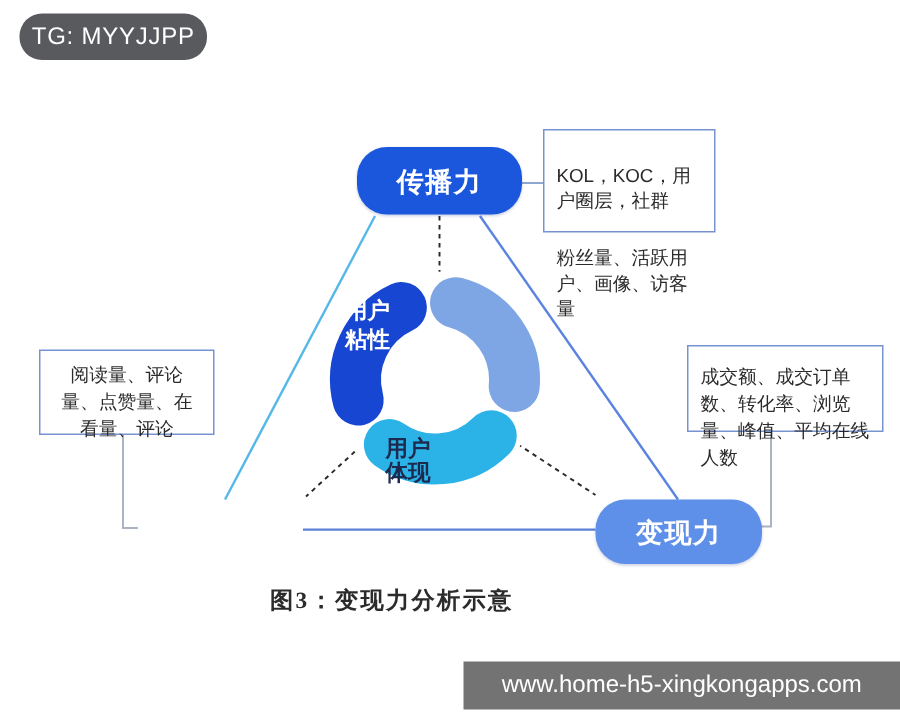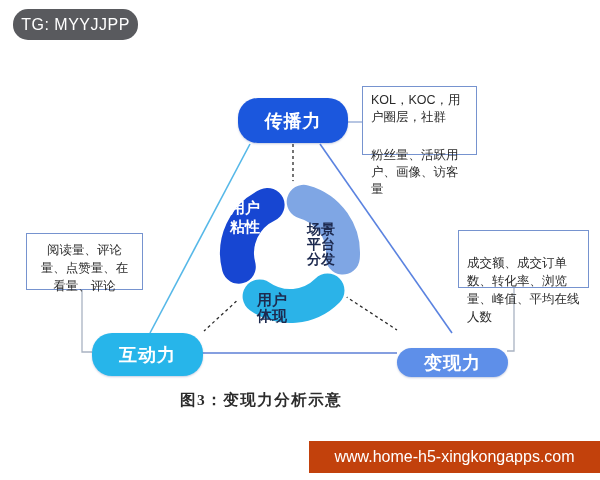--- a/index.html
+++ b/index.html
@@ -10,42 +10,42 @@
   .stage svg{position:absolute;left:0;top:0;}
   .abs{position:absolute;box-sizing:border-box;}
 
   .badge{
     left:13px;top:9px;width:125px;height:31px;background:#595a5e;color:#fff;
     font-size:16px;display:flex;align-items:center;justify-content:center;
     letter-spacing:.5px;
     border-radius:15px;
   }
   .watermark{
-    left:309px;top:441px;width:291px;height:32px;background:#c2410c;color:#fff;
+    left:309px;top:441px;width:291px;height:32px;background:#737373;color:#fff;
     font-size:16px;display:flex;align-items:center;justify-content:center;
   }
 
   .node{
     border-radius:20px;color:#fff;font-size:18px;font-weight:bold;
     display:flex;align-items:center;justify-content:center;letter-spacing:1px;
     box-shadow:0 1px 2px rgba(30,60,140,.25);
   }
   .node-spread{left:238px;top:98px;width:110px;height:45px;background:#1b57dd;}
   .node-interact{left:92px;top:333px;width:111px;height:43px;background:#27b5ea;}
-  .node-monetize{left:397px;top:348px;width:111px;height:29px;background:#5e8fe9;}
+  .node-monetize{left:397px;top:333px;width:111px;height:43px;background:#5e8fe9;}
 
   .note{
     background:#fff;border:1px solid #7693cf;color:#2b2b2b;
     font-size:12.5px;line-height:1.45;padding:6px 8px;
   }
-  .note-top{left:362px;top:86px;width:115px;height:69px;padding:5px 8px;line-height:1.35;}
+  .note-top{left:362px;top:86px;width:115px;height:69px;padding:22px 8px;line-height:1.35;}
   .note-top p{margin:0;}
   .note-top p + p{margin-top:21px;}
   .note-left{left:26px;top:233px;width:117px;height:57px;padding:7px 9px;text-align:center;}
-  .note-right{left:458px;top:230px;width:131px;height:58px;padding:23px 8px;}
+  .note-right{left:458px;top:230px;width:131px;height:58px;padding:11px 8px;}
 
   .seg-label{
     white-space:pre-line;font-weight:bold;color:#1d2a4f;
   }
   .seg-label.light{color:#ffffff;}
   .lbl-stick{left:230px;top:198px;width:68px;font-size:15px;line-height:19px;}
   .lbl-scene{left:307px;top:222px;width:56px;font-size:14px;line-height:15px;}
   .lbl-user{left:257px;top:292px;width:68px;font-size:15px;line-height:15.5px;}
 
   .caption{
@@ -75,28 +75,24 @@
 
     <circle cx="290" cy="253" r="72" fill="#ffffff"></circle>
 
     <path d="M 267.6 205.0 A 53 53 0 0 0 238.8 266.7" fill="none" stroke-width="34" stroke-linecap="round" stroke="#1746d2"></path>
     <path d="M 342.8 257.6 A 53 53 0 0 0 303.7 201.8" fill="none" stroke-width="34" stroke-linecap="round" stroke="#7fa6e4"></path>
     <path d="M 259.6 296.4 A 53 53 0 0 0 327.5 290.5" fill="none" stroke-width="34" stroke-linecap="round" stroke="#2bb3e8"></path>
   </svg>
 
   <div class="abs seg-label light lbl-stick">用户
 粘性</div>
-  <div class="abs seg-label lbl-scene">场景
-平台
-分发</div>
   <div class="abs seg-label lbl-user">用户
 体现</div>
 
   <div class="abs node node-spread">传播力</div>
-  <div class="abs node node-interact">互动力</div>
   <div class="abs node node-monetize">变现力</div>
 
   <div class="abs note note-top">
     <p>KOL，KOC，用户圈层，社群</p>
     <p>粉丝量、活跃用户、画像、访客量</p>
   </div>
   <div class="abs note note-left">阅读量、评论量、点赞量、在看量、评论</div>
   <div class="abs note note-right">成交额、成交订单数、转化率、浏览量、峰值、平均在线人数</div>
 
   <div class="abs caption">图3：变现力分析示意</div>

